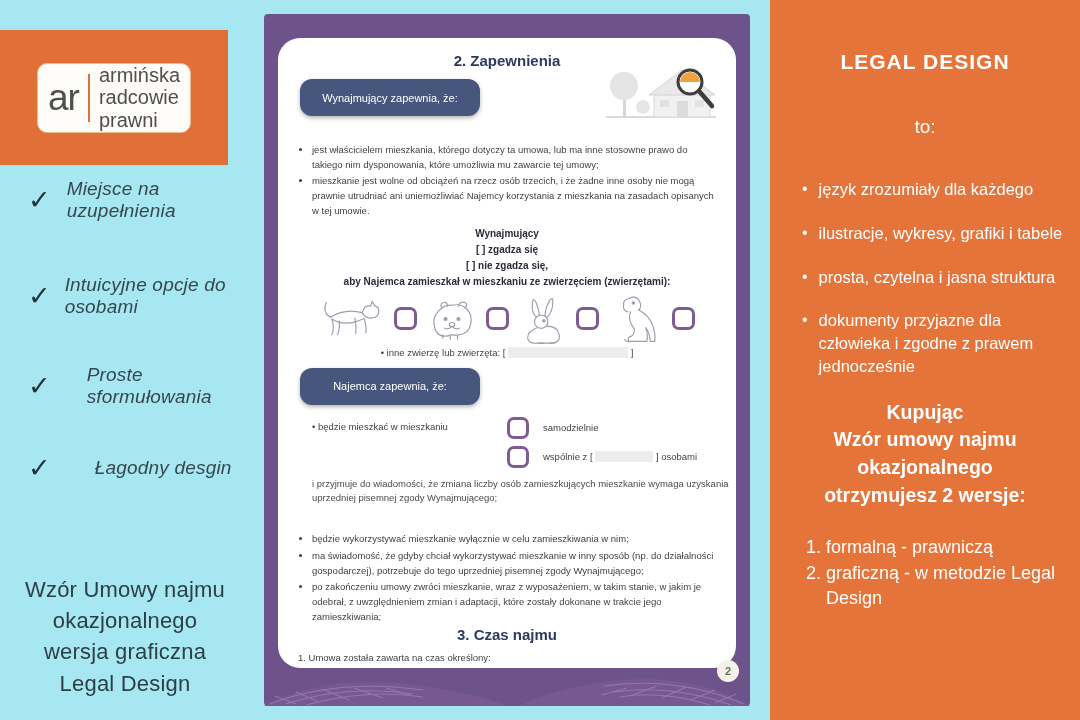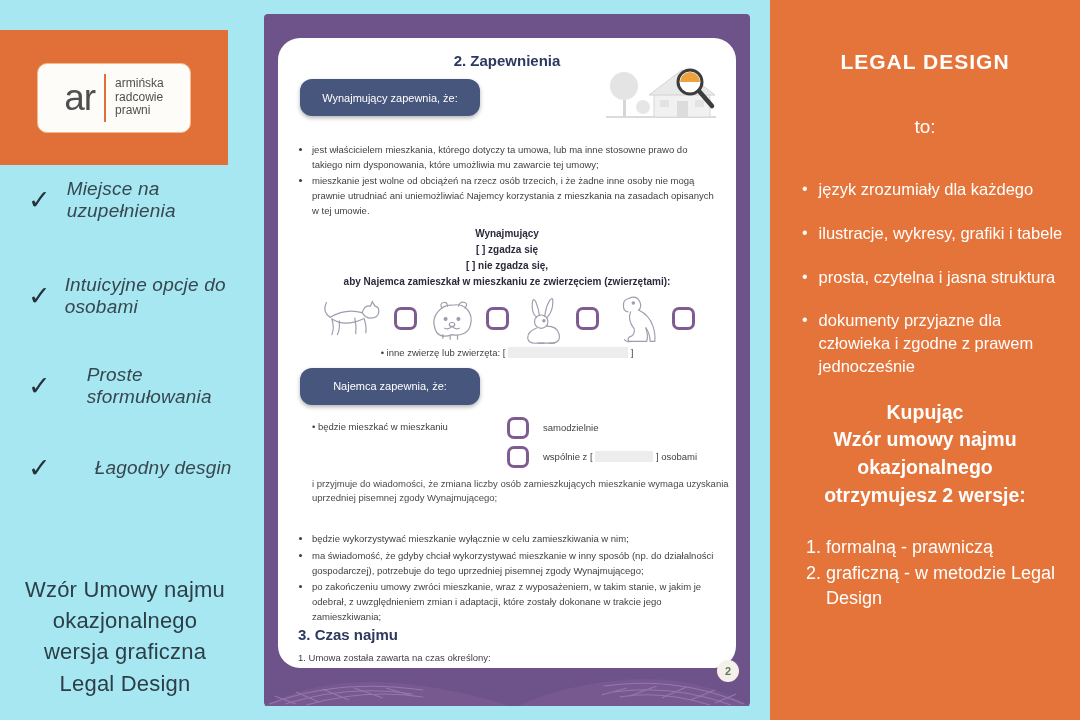--- a/index.html
+++ b/index.html
@@ -16,21 +16,21 @@
   .logo-box {
     position:absolute; left:0; top:30px; width:228px; height:135px;
     background:#e06f38; display:flex; align-items:center; justify-content:center;
   }
   .logo-card {
     width:154px; height:70px; background:#fdfcf9; border:1px solid #f2b88e;
     border-radius:10px; display:flex; align-items:center; justify-content:center; gap:9px;
   }
   .logo-ar { font-size:37px; color:#4f4f4f; letter-spacing:-1px; }
   .logo-div { width:2px; height:48px; background:#e0703a; }
-  .logo-lines { font-size:12px; color:#4f4f4f; line-height:1.12; }
+  .logo-lines { font-size:20px; color:#4f4f4f; line-height:1.12; }
   .feature { position:absolute; display:flex; align-items:center; }
   .feature .check { font-size:27px; color:#26323a; font-weight:400; }
   .feature .flabel { font-style:italic; font-size:19px; color:#37474f; letter-spacing:.2px; }
   .f1 { left:28px; top:178px; gap:16px; }
   .f2 { left:28px; top:274px; gap:14px; }
   .f3 { left:28px; top:364px; gap:36px; }
   .f4 { left:28px; top:452px; gap:44px; }
   .left-footer {
     position:absolute; left:0; top:574px; width:250px; text-align:center;
     font-size:22px; color:#2c3e46; line-height:1.42; letter-spacing:.2px;
@@ -81,21 +81,21 @@
   .animal-pair { display:flex; align-items:center; gap:8px; }
   .pcheck { width:23px; height:23px; border:3px solid #7e5c92; border-radius:7px; background:#fff; flex:none; }
   .pcheck.small { width:22px; height:22px; }
   .other-line { text-align:center; font-size:9.5px; color:#3f3f3f; margin-top:3px; }
   .fill { display:inline-block; background:#ededee; height:11px; vertical-align:-2px; }
   .live-row { display:flex; margin:12px 0 0 14px; font-size:9.5px; color:#3f3f3f; }
   .live-left { width:185px; padding-top:4px; }
   .live-opts { display:flex; flex-direction:column; gap:7px; }
   .live-opt { display:flex; align-items:center; gap:14px;padding-left:10px; }
   .note { font-size:9.5px; color:#4a4a4a; line-height:1.5; margin:9px 0 0 14px; width:420px; }
-  .sec3 { font-size:15px; font-weight:bold; color:#2c3a60; margin-top:0; }
+  .sec3 { text-align:center; font-size:15px; font-weight:bold; color:#2c3a60; margin-top:0; }
   .czas-label { font-size:9.5px; color:#3f3f3f; margin-top:9px; }
   .duration-row { display:flex; align-items:center; margin:10px 0 0 24px; }
   .navy-box {
     border:3.5px solid #3e4e76; border-radius:10px; background:#fff;
     padding:4px; box-shadow:2px 3px 4px rgba(0,0,0,.25); margin-left:14px;
   }
   .navy-inner {
     background:#efeff0; height:29px; min-width:112px; padding:0 8px;
     display:flex; align-items:center; justify-content:center;
     font-size:10px; color:#3f3f3f; white-space:pre;

